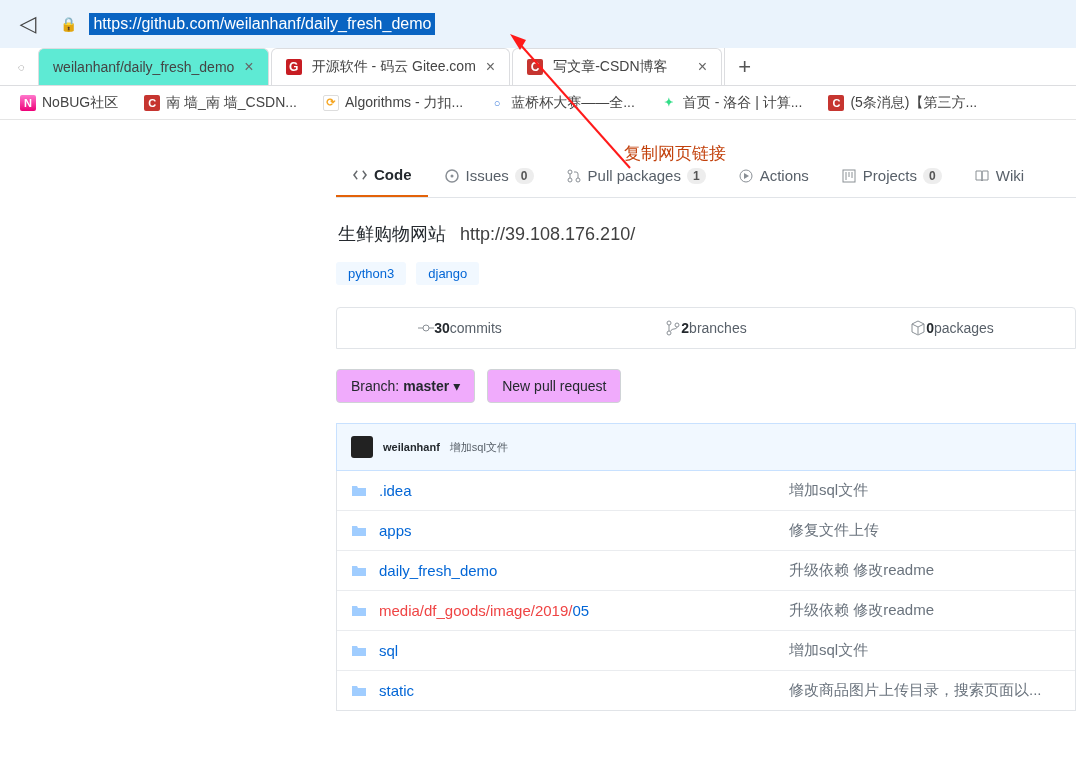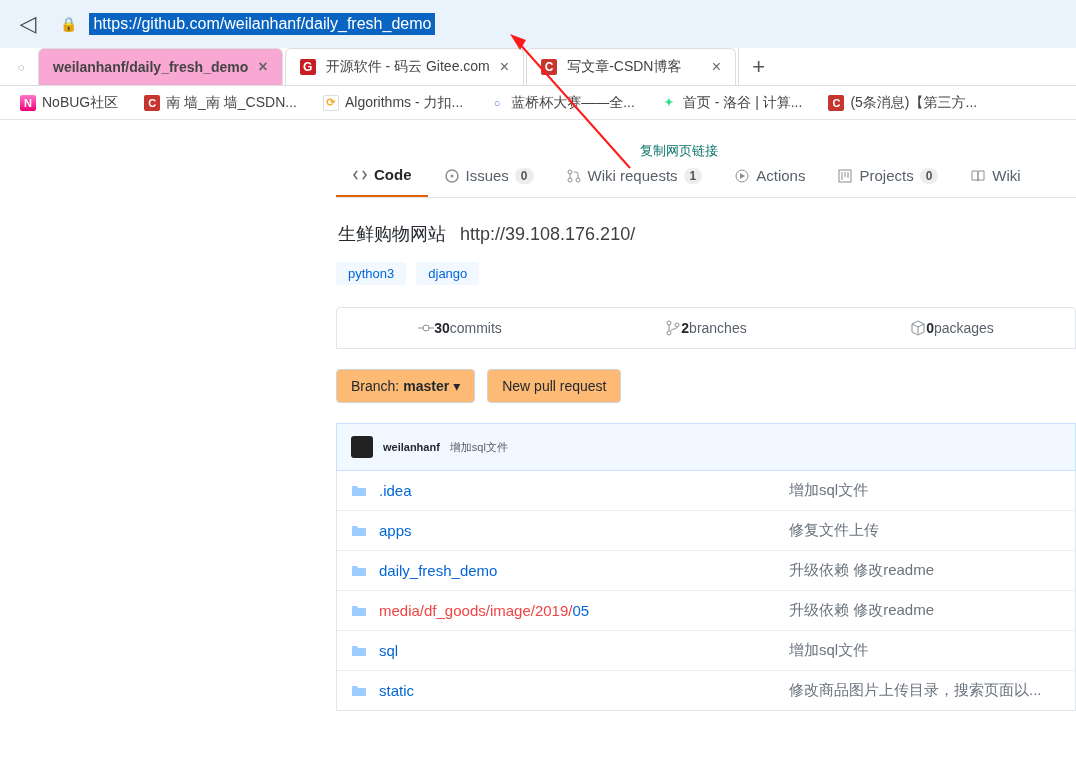--- a/index.html
+++ b/index.html
@@ -9,36 +9,36 @@
 .url-bar { height:48px; background:#eaf3fc; display:flex; align-items:center; padding:0 8px; gap:12px; }
 .back-btn { width:20px; height:20px; font-size:22px; color:#444; cursor:pointer; display:flex; align-items:center; justify-content:center; margin:0 10px; }
 .lock-icon { color:#666; font-size:14px; }
 .url-text { font-size:16px; padding:2px 4px; }
 .url-selected { background:#0a64c2; color:#fff; }
 
 
 .tab-strip { height:38px; background:#fff; display:flex; align-items:stretch; border-bottom:1px solid #dcdde0; padding-left:18px; }
 .spinner { width:14px; margin-right:6px; align-self:center; font-size:11px; color:#555; }
 .tab { display:flex; align-items:center; padding:0 14px; border:1px solid #dcdde0; border-bottom:none; border-radius:6px 6px 0 0; margin-right:2px; font-size:14px; color:#444; gap:10px; min-width:210px; background:#fff; position:relative; }
-.tab.active { background:#f9a8d4;font-weight:bold; }
+.tab.active { background:#5eead4; }
 .tab-favicon { width:16px; height:16px; border-radius:2px; display:flex; align-items:center; justify-content:center; font-size:12px; font-weight:bold; color:#fff; }
 .tab-title { flex:1; white-space:nowrap; overflow:hidden; text-overflow:clip; }
 .tab-close { font-size:16px; color:#666; cursor:pointer; }
 .newtab { width:40px; display:flex; align-items:center; justify-content:center; font-size:22px; color:#555; border-left:1px solid #dcdde0; }
 
 
 .bookmarks { height:34px; background:#fff; display:flex; align-items:center; padding:0 10px; gap:6px; border-bottom:1px solid #e5e5e5; font-size:14px; color:#444; }
 .bookmark { display:flex; align-items:center; gap:6px; padding:4px 10px; border-radius:4px; cursor:pointer; }
 .bk-icon { width:16px; height:16px; border-radius:2px; display:flex; align-items:center; justify-content:center; font-size:11px; font-weight:bold; color:#fff; }
 
 
 .page { padding-left:336px; padding-top:34px; }
 
 
-.annot-text { position:absolute; left:640px; top:142px; color:#0f766e; font-size:13px; }
+.annot-text { position:absolute; left:624px; top:142px; color:#c2410c; font-size:17px; }
 .annot-arrow { position:absolute; left:510px; top:28px; pointer-events:none; }
 
 
 .repo-nav { display:flex; border-bottom:1px solid #e1e4e8; }
 .repo-tab { display:flex; align-items:center; gap:6px; padding:12px 16px; font-size:15px; color:#586069; cursor:pointer; }
 .repo-tab.active { border-bottom:2px solid #e36209; color:#24292e; font-weight:700; }
 .counter { background:#ededed; color:#555; border-radius:9px; font-size:12px; padding:1px 6px; font-weight:600; }
 .oct { width:16px; height:16px; fill:currentColor; opacity:0.7; }
 
 
@@ -49,21 +49,21 @@
 .topics { padding:6px 0 22px 0; display:flex; gap:10px; }
 .topic { background:#f1f8ff; color:#0366d6; font-size:13px; padding:4px 12px; border-radius:3px; }
 
 
 .stats { display:flex; border:1px solid #e1e4e8; border-radius:4px 4px 0 0; background:#fff; }
 .stat { flex:1; text-align:center; padding:12px 0; font-size:14px; color:#586069; display:flex; align-items:center; justify-content:center; gap:0; }
 .stat b { color:#24292e; font-weight:600; }
 
 
 .branch-row { display:flex; gap:12px; padding:20px 0; }
-.btn { background:#fdba74; border:1px solid #cfd3d6; border-radius:4px; padding:8px 14px; font-size:14px; color:#24292e; cursor:pointer; display:flex; align-items:center; gap:4px; }
+.btn { background:#f0abfc; border:1px solid #cfd3d6; border-radius:4px; padding:8px 14px; font-size:14px; color:#24292e; cursor:pointer; display:flex; align-items:center; gap:4px; }
 .btn b { font-weight:600; }
 
 
 .commit-head { background:#f1f8ff; border:1px solid #c8e1ff; padding:12px 14px; display:flex; align-items:center; gap:10px; font-size:11px; }
 .avatar { width:22px; height:22px; background:#222; border-radius:3px; display:inline-block; }
 .commit-head b { font-weight:600; color:#24292e; }
 .commit-head span { color:#586069; }
 
 
 .files { border:1px solid #e1e4e8; border-top:none; }
@@ -153,21 +153,21 @@
       <span>Issues</span>
       <span class="counter">0</span>
     </div>
     <div class="repo-tab">
       <svg class="oct" viewBox="0 0 16 16">
           <circle cx="4" cy="4" r="2" fill="none" stroke="currentColor"></circle>
           <circle cx="4" cy="12" r="2" fill="none" stroke="currentColor"></circle>
           <circle cx="12" cy="12" r="2" fill="none" stroke="currentColor"></circle>
           <path d="M4 6v4M12 10V6a2 2 0 0 0-2-2H8" fill="none" stroke="currentColor"></path>
         </svg>
-      <span>Wiki requests</span>
+      <span>Pull packages</span>
       <span class="counter">1</span>
     </div>
     <div class="repo-tab">
       <svg class="oct" viewBox="0 0 16 16">
           <circle cx="8" cy="8" r="6" fill="none" stroke="currentColor"></circle>
           <path d="M6 5v6l5-3z"></path>
         </svg>
       <span>Actions</span>
     </div>
     <div class="repo-tab">

